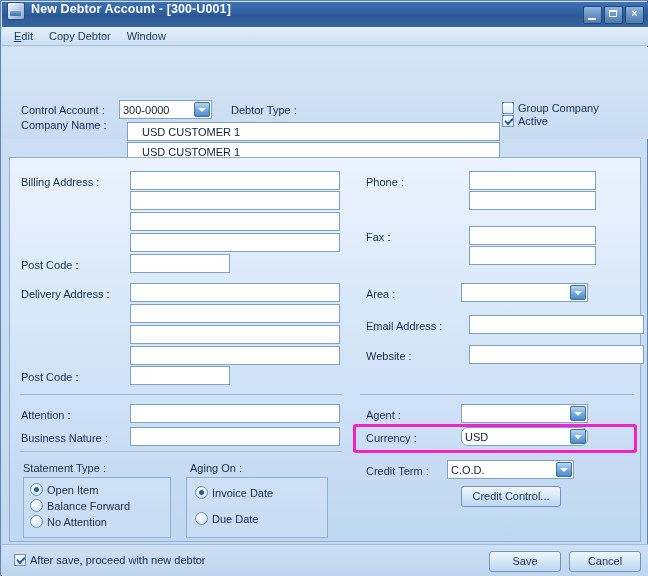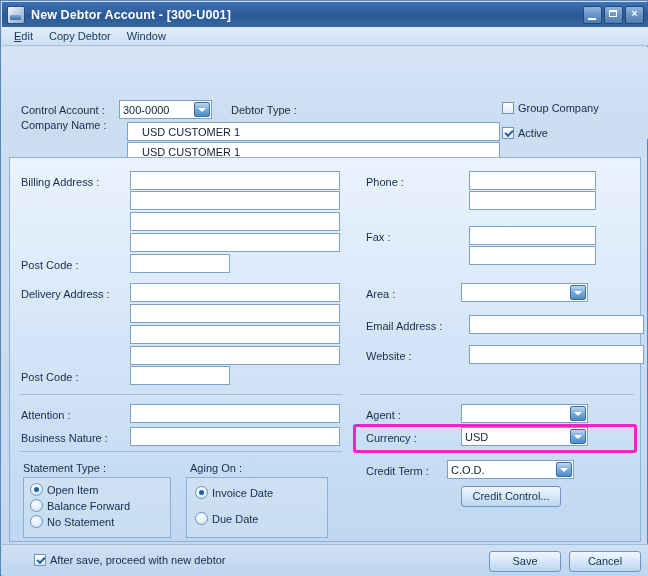--- a/index.html
+++ b/index.html
@@ -23,21 +23,21 @@
     box-sizing: border-box;
     background: linear-gradient(180deg,#cfe0f4 0%, #c3d8f0 100%);
     border: 1px solid #5b87b8;
   }
 
   
   .titlebar {
     position: absolute; left: 1px; top: 1px;
     width: 646px; height: 25px;
     background: linear-gradient(180deg,#3f72b4 0%, #2f5f9f 42%, #2a5896 55%, #37679f 100%);
-    display: flex; align-items: center;
+    display: flex; 
   }
   .title-icon {
     width: 16px; height: 16px;
     margin-left: 5px; margin-right: 6px;
     background: linear-gradient(135deg,#f4f7fb 0%,#b9cbe2 55%,#8fa9c6 100%);
     border: 1px solid #2e4f78;
     border-radius: 2px;
     position: relative;
     flex: 0 0 auto;
   }
@@ -343,21 +343,21 @@
       <div class="cval">300-0000</div>
       <div class="arrow"></div>
     </div>
 
     <div class="lbl" style="left:229px; top:57px;">Debtor Type :</div>
 
     <div class="cbx" style="left:500px; top:55px;">
       <span class="box"></span>
       <span class="txt">Group Company</span>
     </div>
-    <div class="cbx checked" style="left:500px; top:80px;align-items:flex-end;">
+    <div class="cbx checked" style="left:500px; top:68px;align-items:flex-end;">
       <span class="box"></span>
       <span class="txt">Active</span>
     </div>
 
     <div class="lbl" style="left:19px; top:72px;">Company Name :</div>
     <input class="tbox" style="left: 117px; top: 75px; width: 373px;" value="USD CUSTOMER 1">
     <input class="tbox" style="left: 117px; top: 95px; width: 373px;" value="USD CUSTOMER 1">
 
     <div class="lbl" style="left:19px; top:122px;">Registration No. :</div>
     <input class="tbox" style="left: 117px; top: 117px; width: 87px;" value="">
@@ -419,21 +419,21 @@
     <div class="lbl" style="left:11px; top:274px;">Business Nature :</div>
     <input class="tbox" style="left: 112px; top: 269px; width: 210px;" value="">
 
     <div class="lbl" style="left:356px; top:251px;">Agent :</div>
     <div class="combo" style="left:451px; top:246px; width:127px;">
       <div class="cval"></div>
       <div class="arrow"></div>
     </div>
 
     <div class="lbl" style="left:356px; top:274px;">Currency :</div>
-    <div class="combo" style="left:451px; top:269px; width:127px;">
+    <div class="combo" style="left:451px; top:269px; width:127px;border-radius:7px;">
       <div class="cval">USD</div>
       <div class="arrow"></div>
     </div>
 
     <div class="lbl" style="left:356px; top:307px;">Credit Term :</div>
     <div class="combo" style="left:437px; top:302px; width:127px;">
       <div class="cval">C.O.D.</div>
       <div class="arrow"></div>
     </div>
 
@@ -446,39 +446,39 @@
       <div class="radio on" style="left:6px; top:5px;">
         <span class="dot"></span>
         <span class="txt">Open Item</span>
       </div>
       <div class="radio" style="left:6px; top:21px;">
         <span class="dot"></span>
         <span class="txt">Balance Forward</span>
       </div>
       <div class="radio" style="left:6px; top:37px;">
         <span class="dot"></span>
-        <span class="txt">No Statement</span>
+        <span class="txt">No Attention</span>
       </div>
     </div>
 
     <div class="lbl" style="left:180px; top:304px;">Aging On :</div>
     <div class="groupbox" style="left:176px; top:319px; width:142px; height:61px;">
       <div class="radio on" style="left:8px; top:8px;">
         <span class="dot"></span>
         <span class="txt">Invoice Date</span>
       </div>
       <div class="radio" style="left:8px; top:34px;">
         <span class="dot"></span>
         <span class="txt">Due Date</span>
       </div>
     </div>
   </div>
 
   <div class="footer">
-    <div class="cbx checked" style="left:12px; top:9px;margin-left:20px;">
+    <div class="cbx checked" style="left:12px; top:9px;">
       <span class="box"></span>
       <span class="txt">After save, proceed with new debtor</span>
     </div>
     <div class="btn" style="left:487px; top:6px; width:72px; height:21px; line-height:19px;">Save</div>
     <div class="btn" style="left:567px; top:6px; width:72px; height:21px; line-height:19px;">Cancel</div>
   </div>
 
   <div class="highlight" style="left: 352px; top: 423px; width: 284px; height: 29px; border-color: rgb(239, 35, 200);"></div>
 
 </div>

